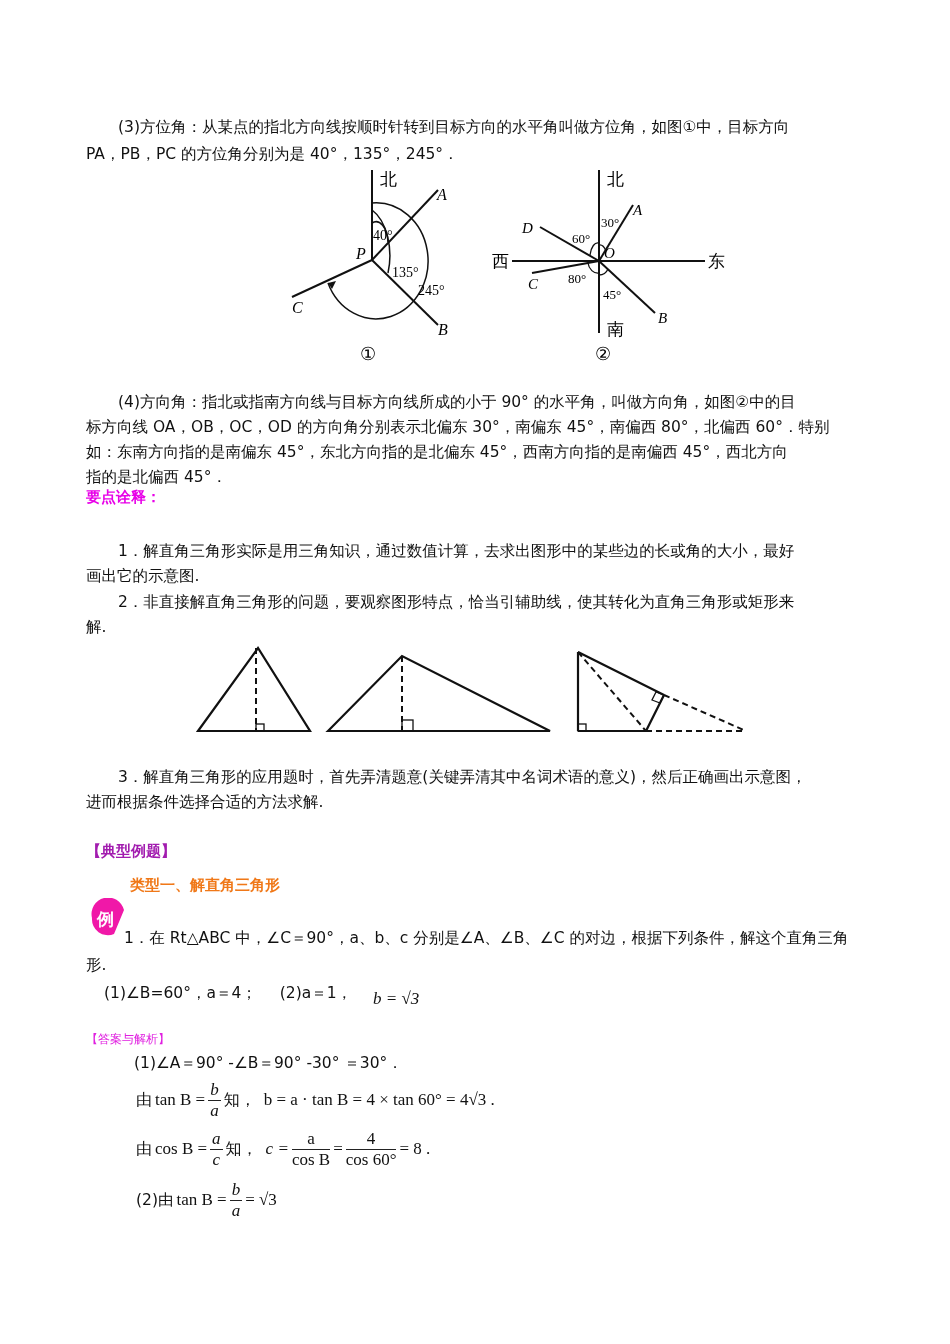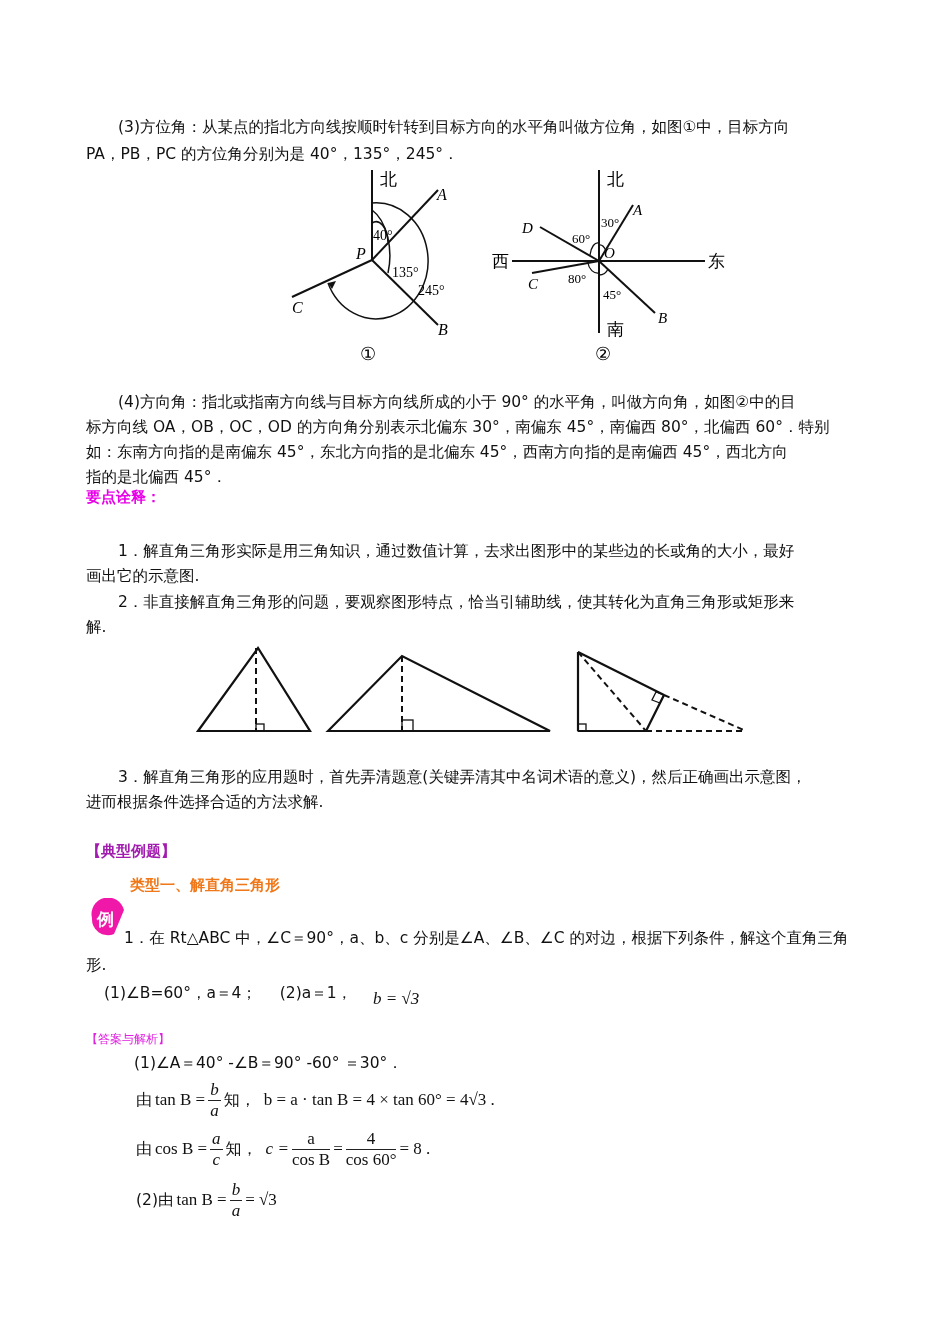--- a/index.html
+++ b/index.html
@@ -120,21 +120,21 @@
 
 <div class="line para" style="top:925px;left:124px;">1．在 Rt△ABC 中，∠C＝90°，a、b、c 分别是∠A、∠B、∠C 的对边，根据下列条件，解这个直角三角</div>
 <div class="line para" style="top:952px;">形.</div>
 <div class="line para" style="top:980px;left:104px;">
   <span>(1)∠B=60°，a＝4；</span>
   <span style="margin-left:18px;">(2)a＝1，</span>
   <span class="math it" style="margin-left:16px;position:relative;top:6px;">b = √3</span>
 </div>
 
 <div class="line ans-head" style="top:1026px;">【答案与解析】</div>
-<div class="line para" style="top:1050px;left:134px;">(1)∠A＝40° -∠B＝90° -60° ＝30°．</div>
+<div class="line para" style="top:1050px;left:134px;">(1)∠A＝90° -∠B＝90° -30° ＝30°．</div>
 
 <div class="line" style="top:1076px;left:136px;height:48px;display:flex;align-items:center;">
   <span style="font-size:16px;">由</span>
   <span class="math" style="margin-left:3px;">tan B =</span>
   <span class="frac math it">
       <span class="num">b</span>
       <span>a</span>
     </span>
   <span style="font-size:16px;">知，</span>
   <span class="math" style="margin-left:8px;">b = a · tan B = 4 × tan 60° = 4√3 .</span>

